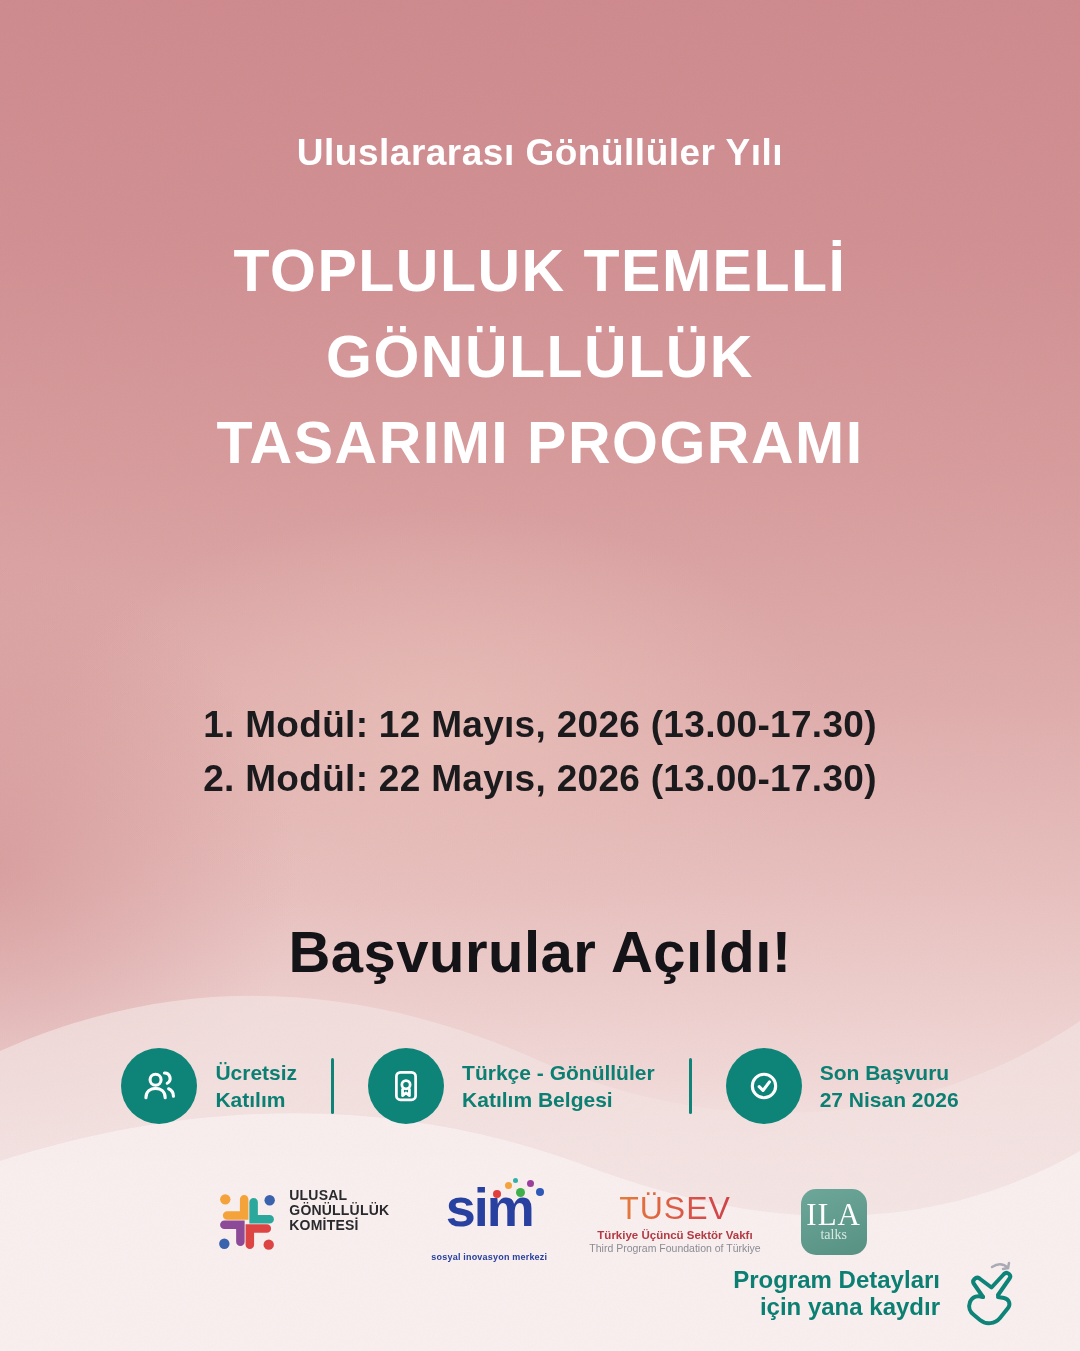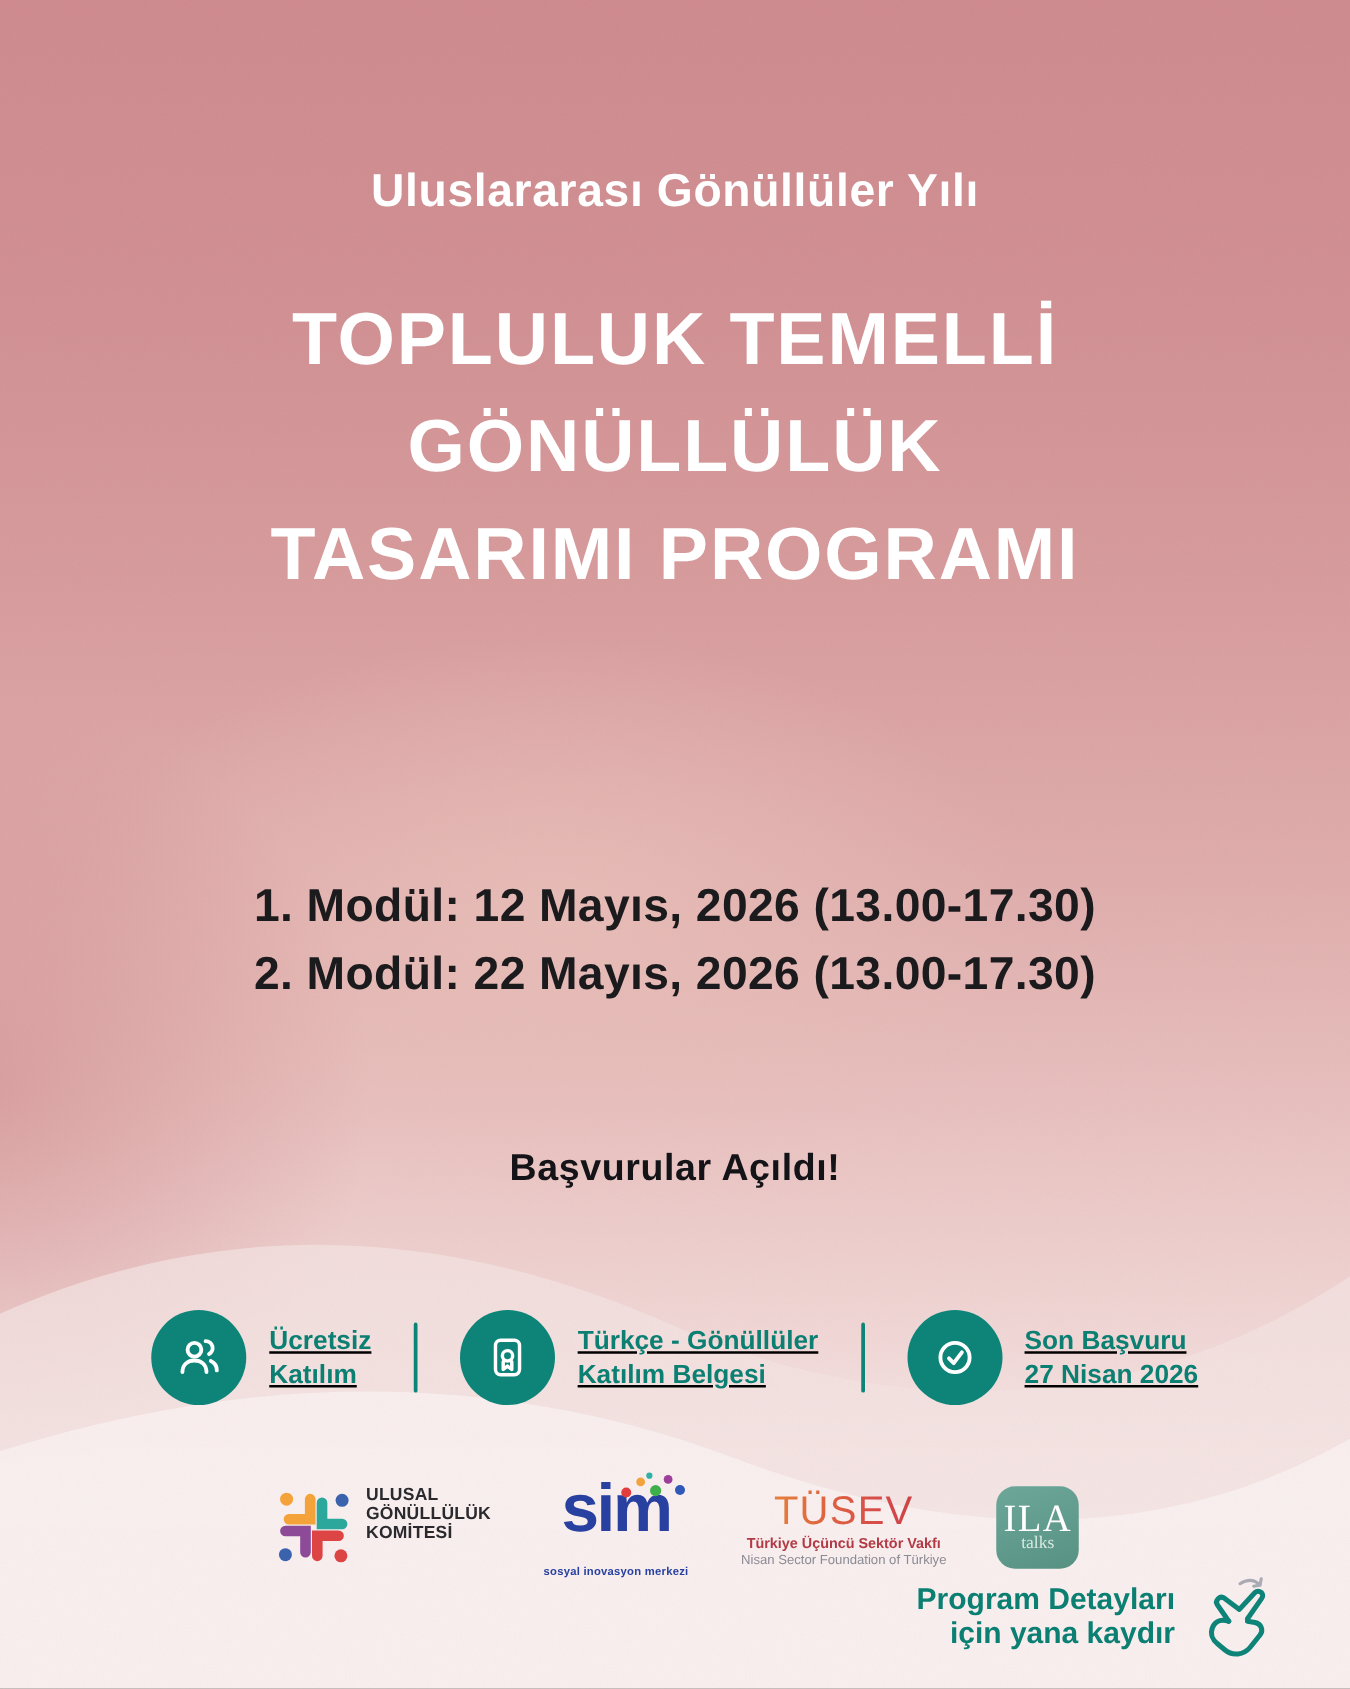--- a/index.html
+++ b/index.html
@@ -16,24 +16,24 @@
   .blob2 { position:absolute; left:-220px; top:560px; width:520px; height:620px;
     background:radial-gradient(ellipse at 40% 50%, rgba(205,132,134,.55) 0%, rgba(205,132,134,0) 70%); }
   .wave-svg { position:absolute; left:0; bottom:0; width:1080px; height:420px; }
   .grain { position:absolute; inset:0; opacity:.05; pointer-events:none; }
 
   .center-text { position:absolute; left:0; width:100%; text-align:center; }
   .kicker { top:132px; color:#ffffff; font-size:37px; font-weight:700; letter-spacing:.5px; }
   .title  { top:228px; color:#ffffff; font-size:59px; font-weight:700; letter-spacing:1.5px; line-height:86px; }
   .venue  { top:515px; color:#ffffff; font-size:40px; font-weight:700; line-height:62px; }
   .sched  { top:698px; color:#1b1a1d; font-size:37px; font-weight:700; line-height:54px; letter-spacing:.3px; }
-  .announce { top:918px; color:#141317; font-size:30px; font-weight:700; letter-spacing:.5px; }
+  .announce { top:918px; color:#141317; font-size:58px; font-weight:700; letter-spacing:.5px; }
 
   .features { position:absolute; top:1048px; left:0; width:100%;
-    display:flex; justify-content:center; align-items:center; gap:34px;text-decoration:underline; }
+    display:flex; justify-content:center; align-items:center; gap:34px; }
   .feature { display:flex; align-items:center; gap:18px; }
   .fcircle { width:76px; height:76px; border-radius:50%; background:#0e8479;
     display:flex; align-items:center; justify-content:center; flex:0 0 auto; }
   .ftext { color:#0c7f73; font-size:21px; font-weight:700; line-height:27px; }
   .fdivider { width:3px; height:56px; background:#0e8479; border-radius:2px; }
 
   .logos { position:absolute; top:1182px; left:0; width:100%;
     display:flex; justify-content:center; align-items:center; gap:40px; }
   .logo-ulusal { display:flex; align-items:flex-start; gap:8px; }
   .ulusal-text { color:#2a2a2e; font-weight:700; font-size:14px; line-height:15px; letter-spacing:.2px; }
@@ -174,21 +174,21 @@
         <i style="left:47px;top:10px;width:8px;height:8px;background:#2f58b8;"></i>
         <i style="left:24px;top:0px;width:5px;height:5px;background:#31b0a5;"></i>
       </div>
       <div class="sim-word">sim</div>
       <div class="sim-caption">sosyal inovasyon merkezi</div>
     </div>
 
     <div class="logo-tusev">
       <div class="tusev-word">TÜSEV</div>
       <div class="tusev-sub1">Türkiye Üçüncü Sektör Vakfı</div>
-      <div class="tusev-sub2">Nisan Sector Foundation of Türkiye</div>
+      <div class="tusev-sub2">Third Program Foundation of Türkiye</div>
     </div>
 
     <div class="logo-ila">
       <div class="ila-main">ILA</div>
       <div class="ila-sub">talks</div>
     </div>
 
   </div>
 
   <div class="swipe-hint">

